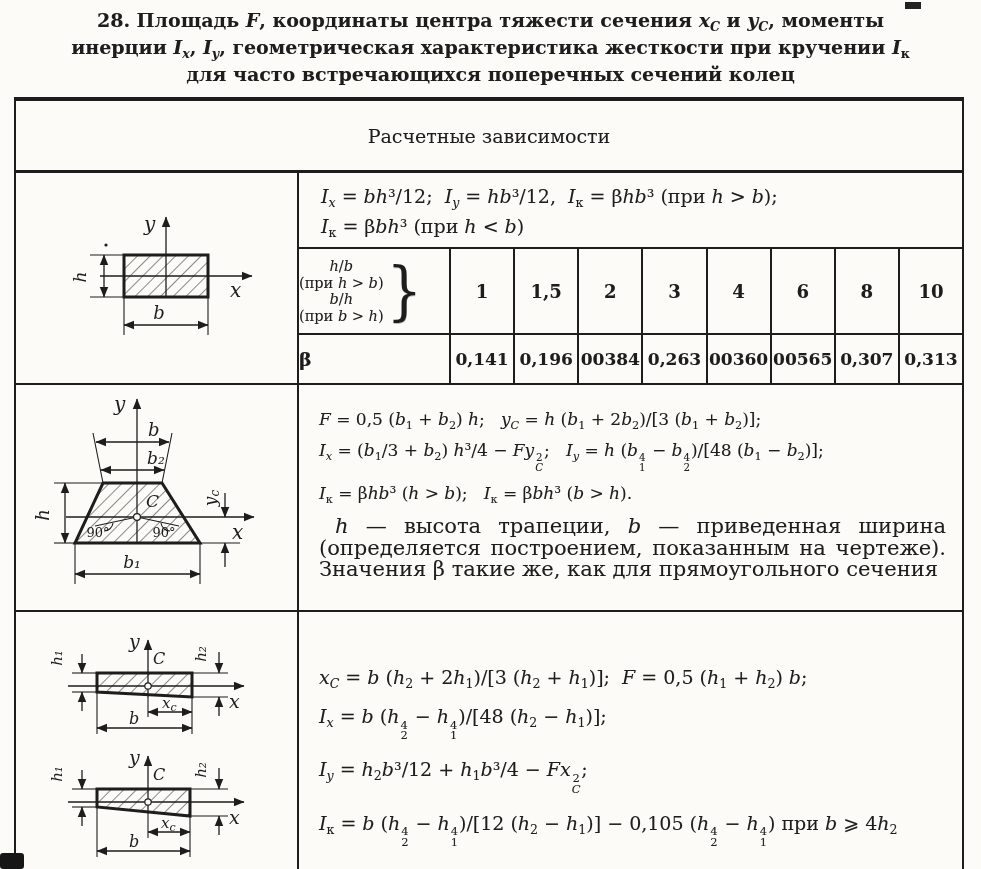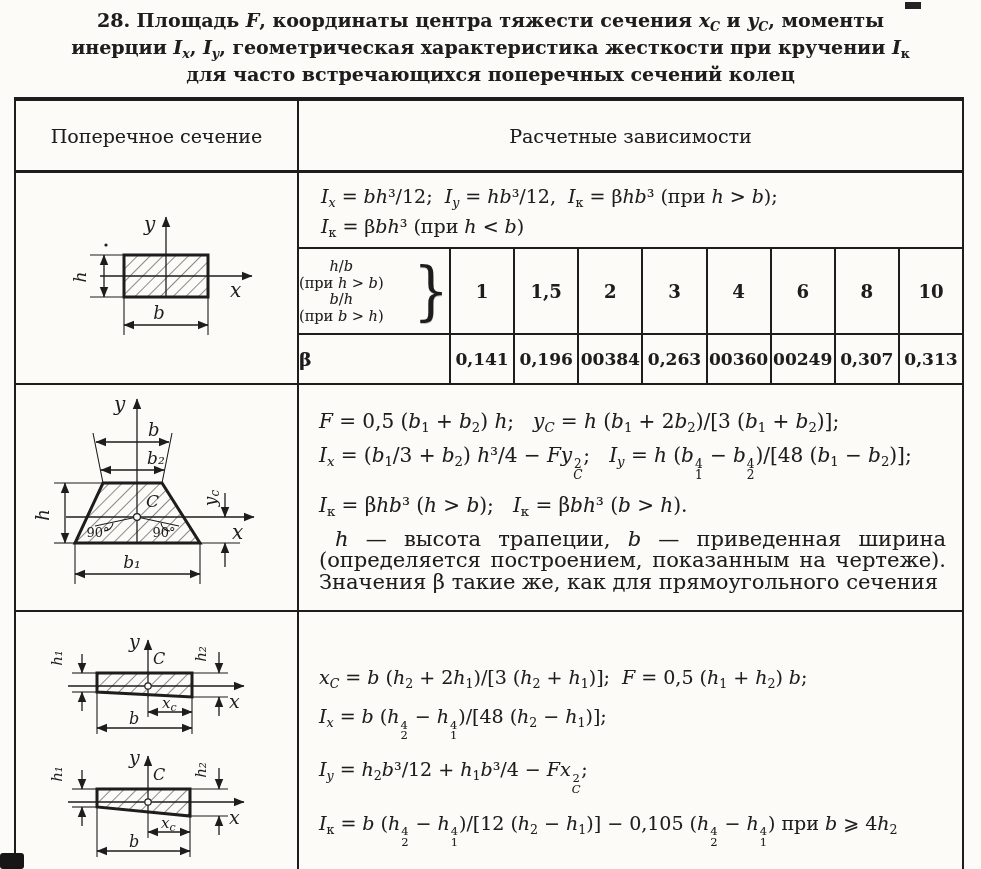--- a/index.html
+++ b/index.html
@@ -37,27 +37,27 @@
          font-size:60%; line-height:0.95; vertical-align:-0.5em; margin:0 1px; }
   .r1-formulas { padding:14px 0 8px 22px; height:74px; flex:0 0 auto; }
   .r1-formulas .formula { margin-bottom:10px; }
   
   .subtable { flex:1 1 auto; border-top:2.5px solid #1d1d1d;
               display:grid; grid-template-columns:150px repeat(8,1fr);
               grid-template-rows:84px 1fr; }
   .st-cell { border-left:2px solid #1d1d1d; display:flex; align-items:center; justify-content:center; }
   .st-top-cell { font-weight:bold; font-size:18px; }
   .st-bot-cell { border-top:2.5px solid #1d1d1d; font-weight:bold; font-size:17px; }
-  .st-label { display:flex; align-items:center; justify-content:space-between; }
+  .st-label { display:flex; align-items:center; justify-content:flex-start; }
   .st-lines { font-size:14.5px; line-height:16.5px; text-align:center; }
   .st-brace { font-size:56px; font-weight:400; transform:scaleY(1.12); margin-left:3px; }
   .st-beta { font-weight:bold; font-size:19px; }
   
   .r2-body { padding:26px 10px 0 20px; }
-  .r2-body .formula { font-size:20px; margin-bottom:13px; }
+  .r2-body .formula { font-size:17px; margin-bottom:13px; }
   .note { font-size:21px; line-height:21.5px; text-align:justify; text-indent:16px;
           margin-top:6px; padding-right:6px; }
   .r3-body { padding:56px 7px 0 20px; }
   .r3-body .formula { margin-bottom:19px; }
   
   svg text { font-family:"DejaVu Serif", serif; fill:#1d1d1d; text-shadow:none; }
   .sv-i { font-style:italic; }
   .dln { stroke:#1d1d1d; stroke-width:1.3; fill:none; }
   .thin { stroke:#1d1d1d; stroke-width:1.1; fill:none; }
   .sect { stroke:#1d1d1d; stroke-width:3; }
@@ -83,21 +83,20 @@
 
   <div class="title">
     <div>28. Площадь <i>F</i>, координаты центра тяжести сечения <i>x</i><sub><i>C</i></sub> и <i>y</i><sub><i>C</i></sub>, моменты</div>
     <div>инерции <i>I</i><sub><i>x</i></sub>, <i>I</i><sub><i>y</i></sub>, геометрическая характеристика жесткости при кручении <i>I</i><sub>к</sub></div>
     <div>для часто встречающихся поперечных сечений колец</div>
   </div>
 
   <div class="tbl">
 
     <div class="thead">
-      <div class="th th-left">Поперечное сечение</div>
       <div class="th th-right">Расчетные зависимости</div>
     </div>
 
     <div class="trow row1">
       <div class="cell-left">
         <svg width="281" height="209" viewBox="0 0 281 209">
           <rect x="108" y="82" width="84" height="42" class="sect" fill="url(#hch)"></rect>
           <circle cx="90" cy="72" r="1.6" fill="#1d1d1d"></circle>
 
           <line x1="84" y1="103" x2="236" y2="103" class="dln" marker-end="url(#ar)"></line>
@@ -138,21 +137,21 @@
           <div class="st-cell st-top-cell">4</div>
           <div class="st-cell st-top-cell">6</div>
           <div class="st-cell st-top-cell">8</div>
           <div class="st-cell st-top-cell">10</div>
           <div class="st-label st-beta st-bot-cell" style="border-left:none">β</div>
           <div class="st-cell st-bot-cell">0,141</div>
           <div class="st-cell st-bot-cell">0,196</div>
           <div class="st-cell st-bot-cell">00384</div>
           <div class="st-cell st-bot-cell">0,263</div>
           <div class="st-cell st-bot-cell">00360</div>
-          <div class="st-cell st-bot-cell">00249</div>
+          <div class="st-cell st-bot-cell">00565</div>
           <div class="st-cell st-bot-cell">0,307</div>
           <div class="st-cell st-bot-cell">0,313</div>
         </div>
       </div>
     </div>
 
     <div class="trow row2">
       <div class="cell-left">
         <svg width="281" height="224" viewBox="0 0 281 224">
           <polygon points="87,98 146,98 184,158 59,158" class="sect" fill="url(#hch)"></polygon>

